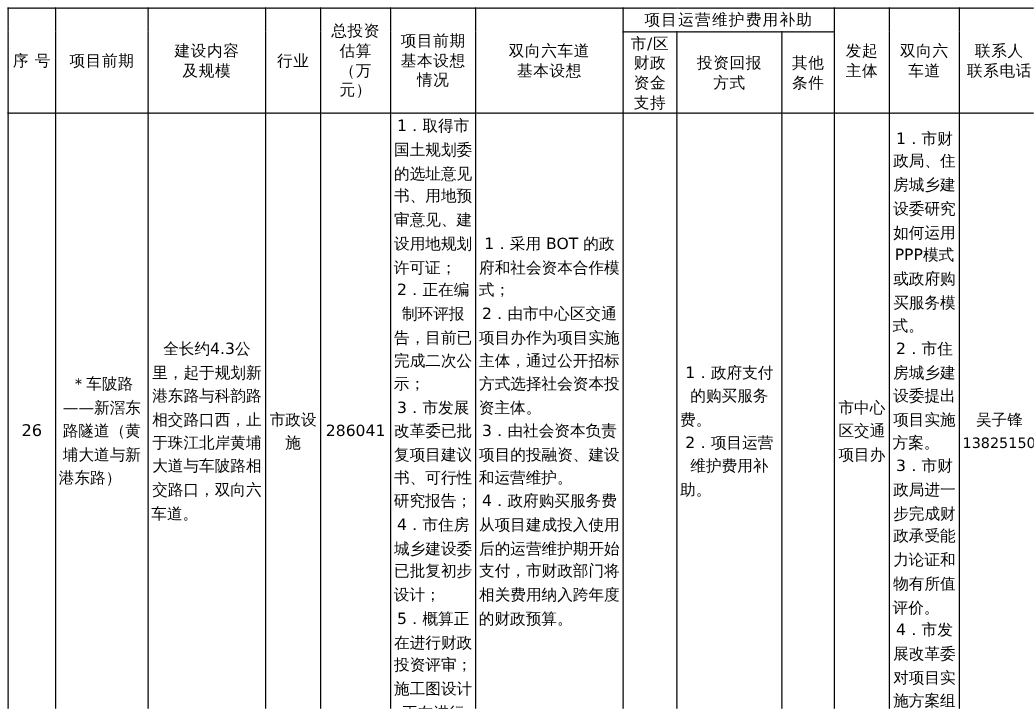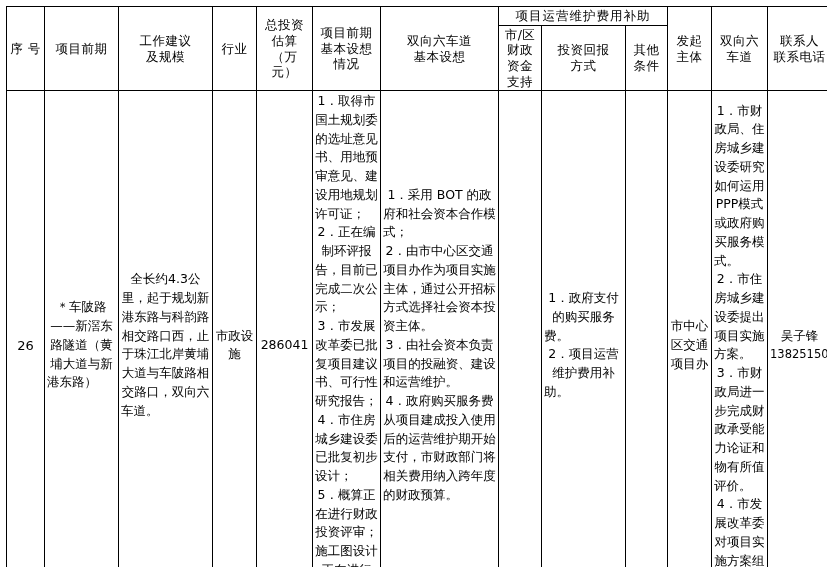--- a/index.html
+++ b/index.html
@@ -91,21 +91,21 @@
       <col style="width:84px">
       <col style="width:42px">
       <col style="width:44px">
       <col style="width:56px">
       <col style="width:64px">
     </colgroup>
     <thead>
       <tr>
         <th class="hdr" rowspan="2">序 号</th>
         <th class="hdr" rowspan="2">项目前期</th>
-        <th class="hdr nowrapish" rowspan="2">工作建议
+        <th class="hdr nowrapish" rowspan="2">建设内容
 及规模</th>
         <th class="hdr" rowspan="2">行业</th>
         <th class="hdr nowrapish" rowspan="2">总投资
 估算
 （万元）</th>
         <th class="hdr nowrapish" rowspan="2">项目前期
 基本设想
 情况</th>
         <th class="hdr nowrapish" rowspan="2">双向六车道
 基本设想</th>

